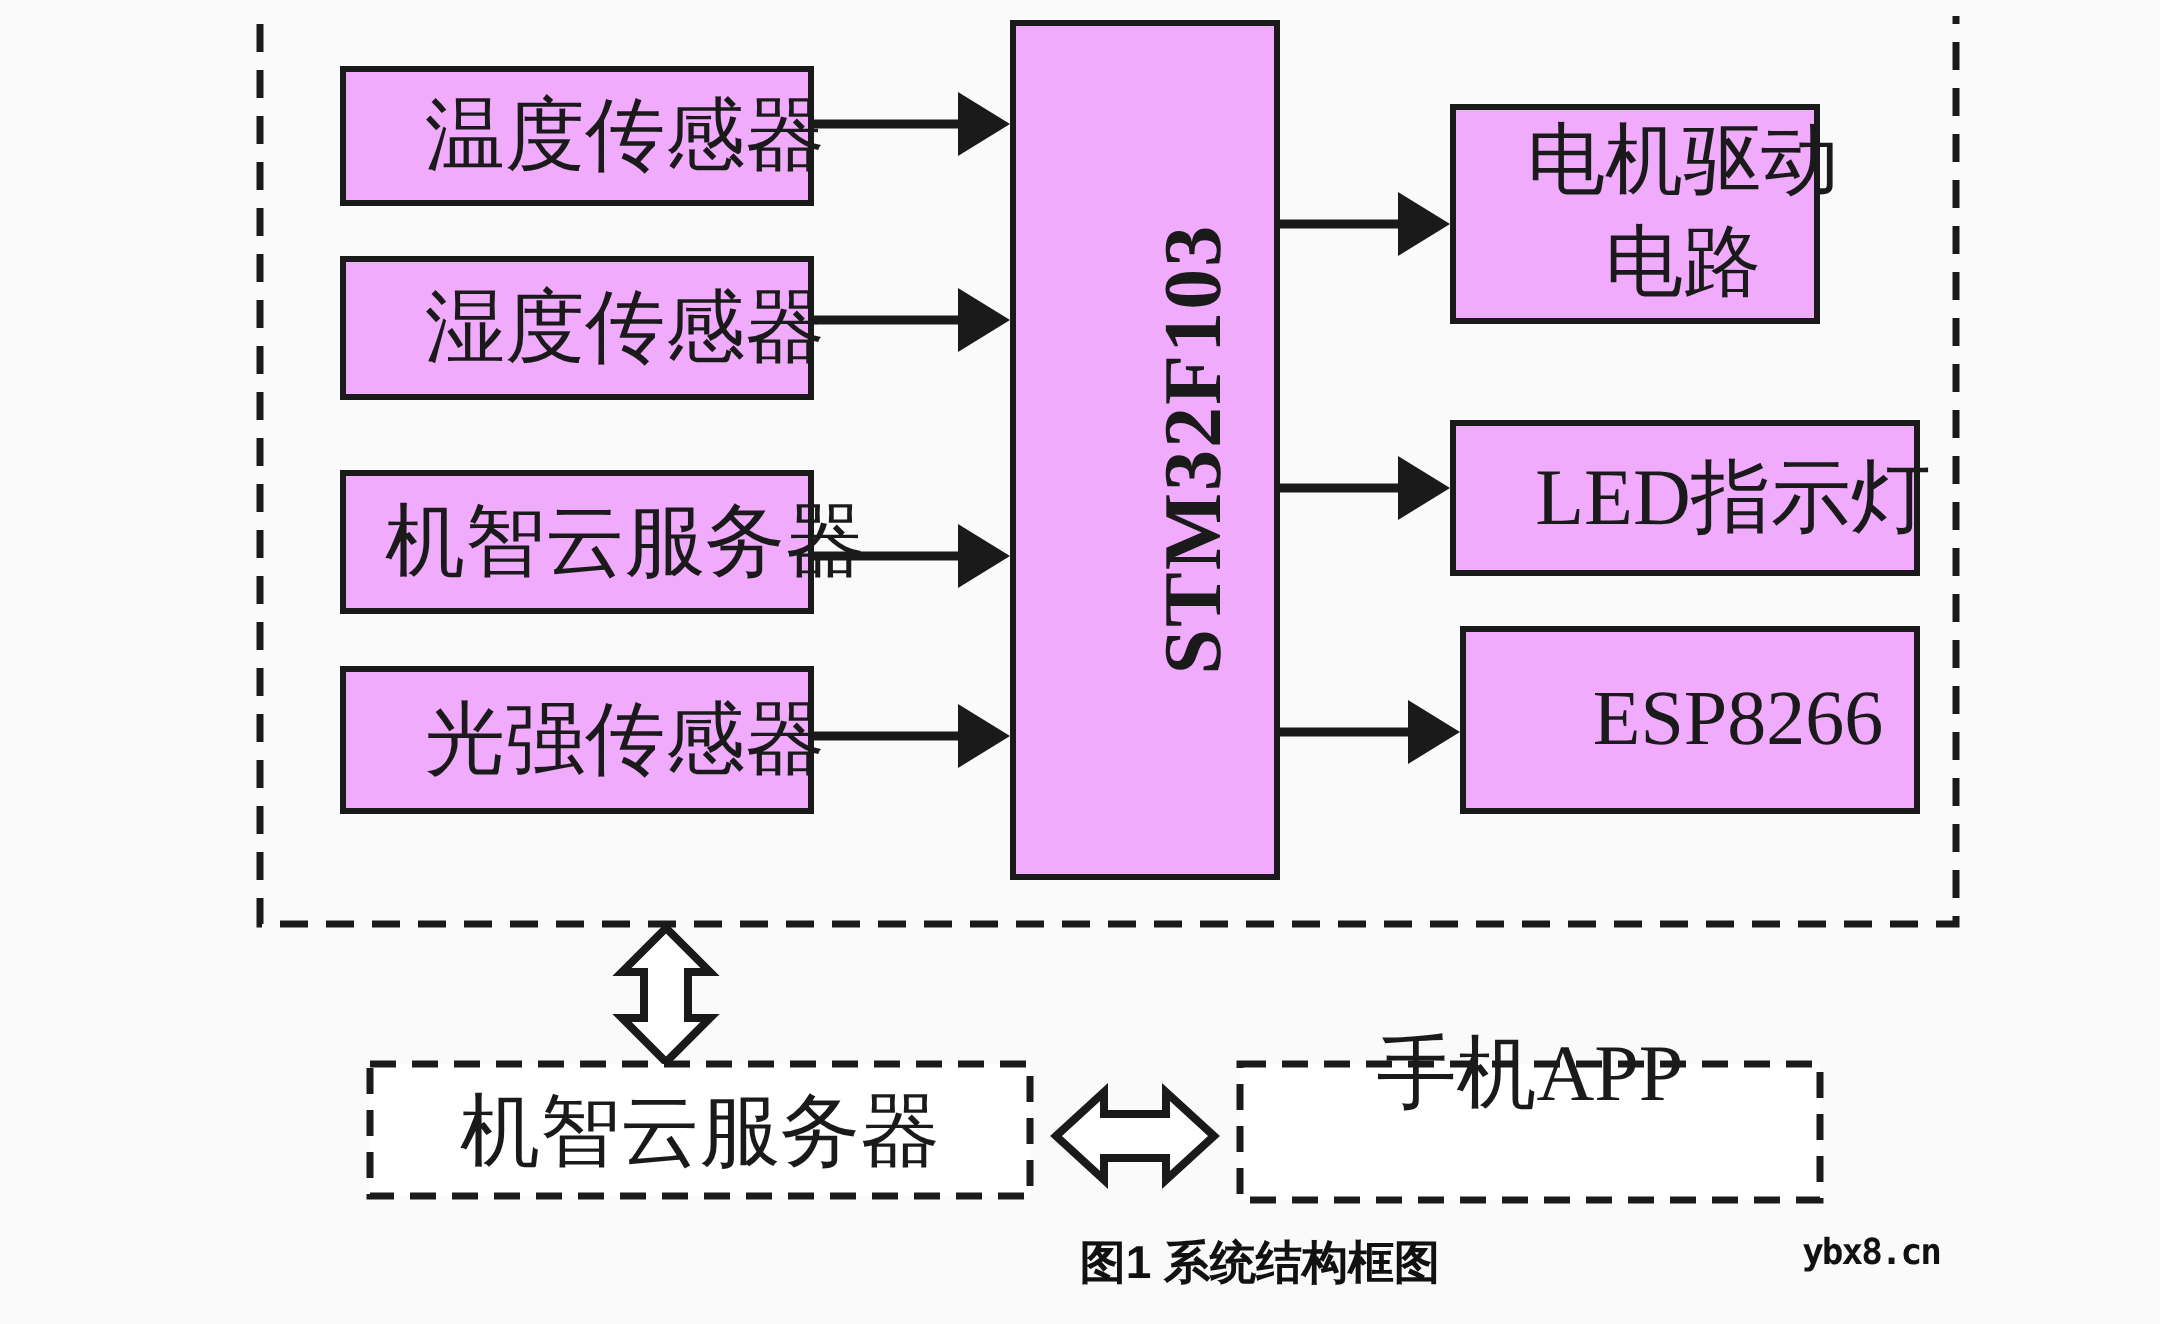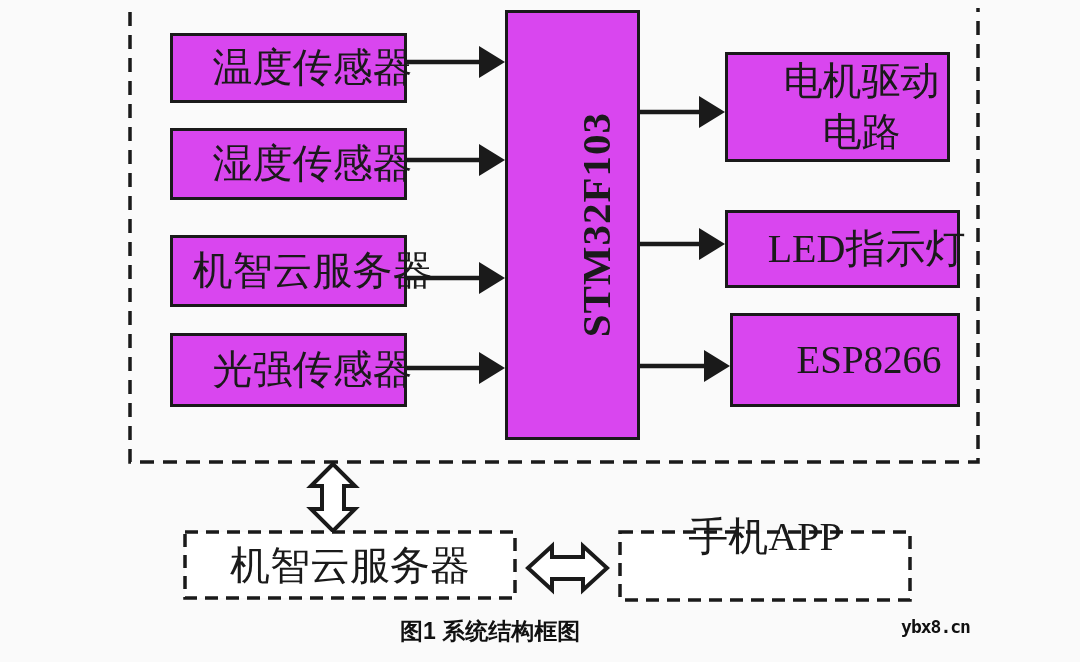--- a/index.html
+++ b/index.html
@@ -19,21 +19,21 @@
     position: absolute;
     left: 0;
     top: 0;
     width: 1080px;
     height: 662px;
   }
   .box {
     position: absolute;
     box-sizing: border-box;
     border: 3px solid var(--line, #1a1a1a);
-    background: #d946ef;
+    background: #f0abfc;
     display: flex;
     align-items: center;
     justify-content: center;
     text-align: center;
     font-size: 40px;
     line-height: 1.2;
     white-space: nowrap;
     padding-left: 48px;
   }
   .box.multiline {
@@ -65,31 +65,31 @@
     white-space: nowrap;
     font-size: 41px;
     font-weight: 600;
     letter-spacing: 1px;
   }
   .sensor { left: 170px; width: 237px; }
   #sensor-temp     { top: 33px;  height: 70px; }
   #sensor-humidity { top: 128px; height: 72px; }
   #sensor-rain     { top: 235px; height: 72px; }
   #sensor-light    { top: 333px; height: 74px; }
-  #periph-motor { left: 725px; top: 52px;  width: 225px; height: 110px; font-size: 39px; }
+  #periph-motor { left: 725px; top: 52px;  width: 185px; height: 110px; font-size: 39px; }
   #periph-led   { left: 725px; top: 210px; width: 235px; height: 78px; }
   #periph-wifi  { left: 730px; top: 313px; width: 230px; height: 94px; font-size: 39px; }
   #cloud-label { left: 183px; top: 530px; width: 334px; height: 70px; }
   #app-label   { left: 618px; top: 500px; width: 294px; height: 72px; }
   #figure-caption {
     position: absolute;
     left: 400px;
     top: 616px;
     width: 320px;
-    text-align: left;
+    text-align: right;
     font-family: "Liberation Sans", "DejaVu Sans", sans-serif;
     font-weight: 700;
     font-size: 23px;
     color: #111111;
     white-space: nowrap;
   }
   #watermark {
     position: absolute;
     left: 898px;
     top: 616px;

